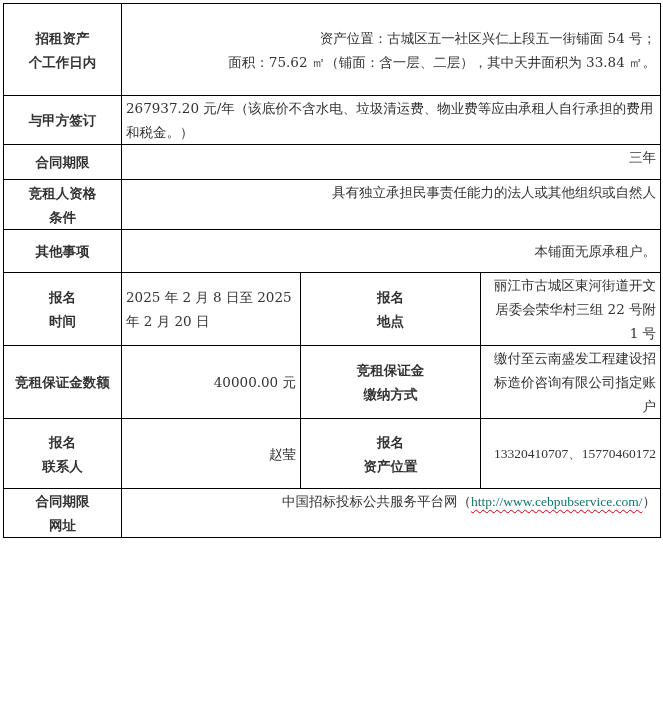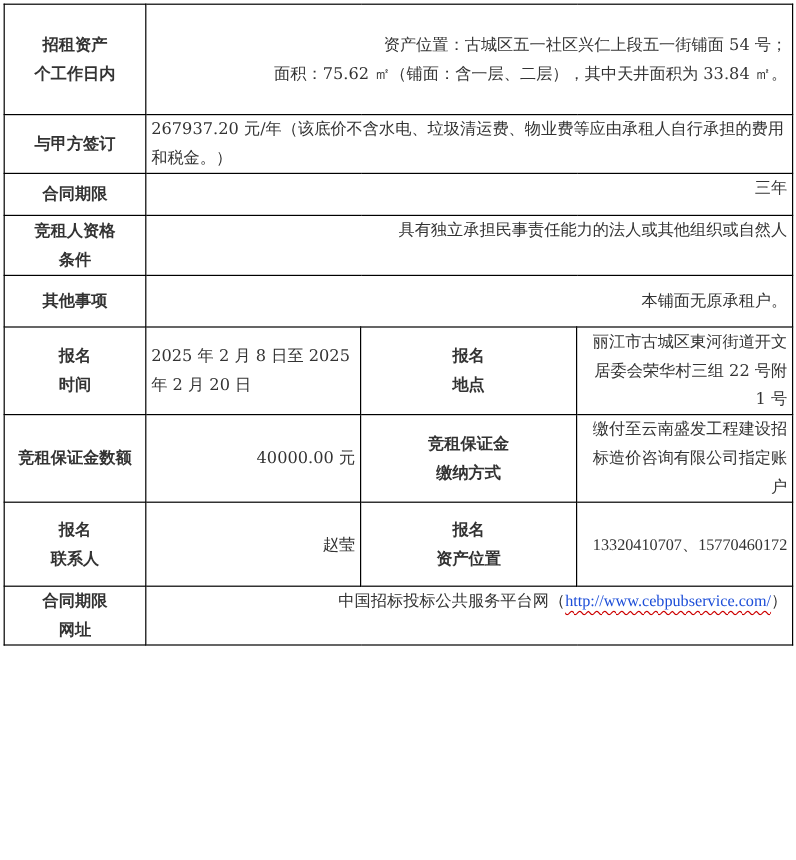--- a/index.html
+++ b/index.html
@@ -8,21 +8,21 @@
   table.notice { position: absolute; left: 3px; top: 3px; border-collapse: collapse;
                  table-layout: fixed; width: 657px; }
   table.notice td { border: 1.5px solid #000; padding: 0 4px; vertical-align: middle;
                     font-size: 13.5px; line-height: 24px; color: #333; }
   td.label { font-family: "DejaVu Sans", "Liberation Sans", sans-serif; font-weight: bold;
              color: #000; text-align: center; font-size: 13.5px; line-height: 24px; }
   td.center { text-align: right; }
   td.left { text-align: left; }
   .indent { text-indent: 2em; }
   .line { display: block; }
-  .url { text-decoration: underline wavy #c00; text-decoration-thickness: 1px; text-underline-offset: 3px; color: #1d4ed8; }
+  .url { text-decoration: underline wavy #c00; text-decoration-thickness: 1px; text-underline-offset: 3px; color: #0f766e; }
   .num { font-family: "Liberation Serif", serif; }
   .phone { font-family: Liberation Serif, serif; color: #000; font-size: 14px; }
 </style>
 </head>
 <body>
 
 <table class="notice">
   <colgroup>
     <col style="width:118px">
     <col style="width:179px">

